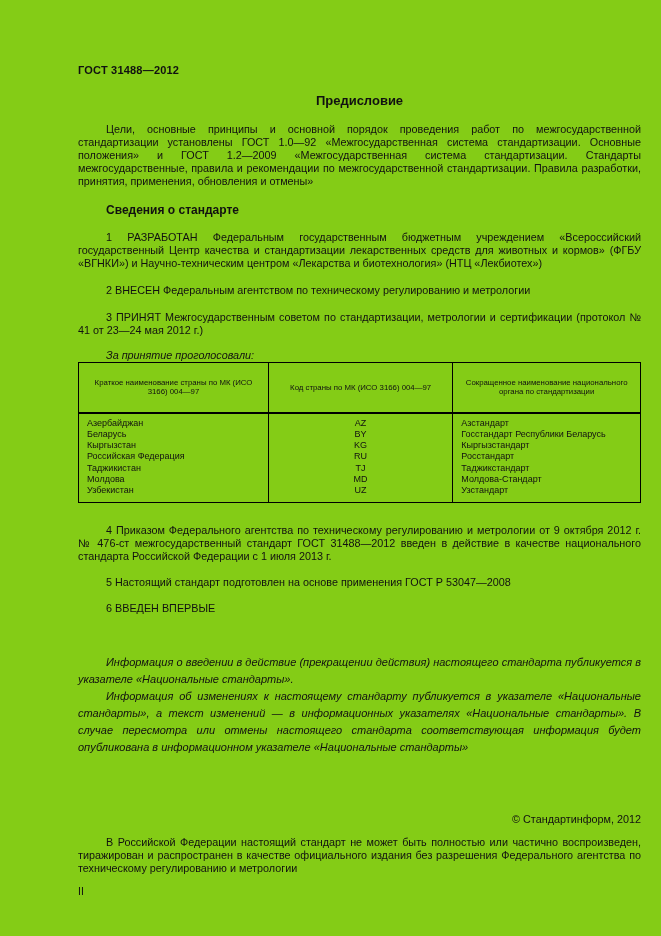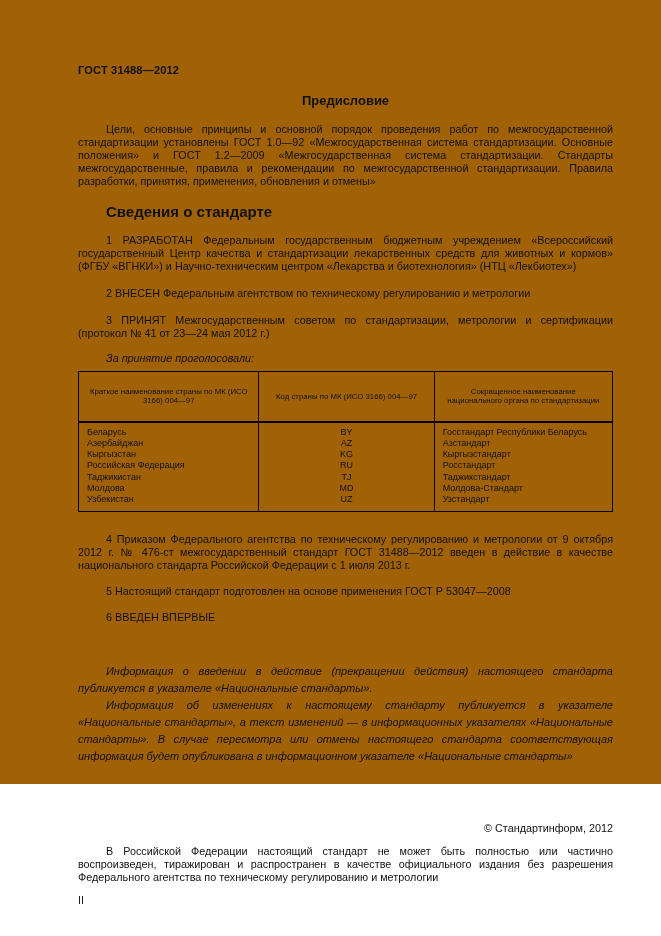--- a/index.html
+++ b/index.html
@@ -7,23 +7,23 @@
   body {
     width: 661px;
     height: 936px;
     overflow: hidden;
     font-family: "Liberation Sans", "DejaVu Sans", sans-serif;
     color: #111111;
   }
   .page {
     position: relative;
     width: 661px;
-    height: 784px;
-    background: #a16207;
-    padding: 64px 48px 0 78px;
+    height: 936px;
+    background: #84cc16;
+    padding: 64px 20px 0 78px;
   }
   .doc-number {
     font-size: 11px;
     font-weight: bold;
     letter-spacing: 0.2px;
   }
   .title {
     margin-top: 17px;
     text-align: center;
     font-size: 13px;
@@ -31,28 +31,28 @@
   }
   .body {
     font-size: 10.8px;
     line-height: 13px;
     text-align: justify;
   }
   .indent { text-indent: 28px; }
   .intro { margin-top: 15px; }
   .section-heading {
     margin-top: 15px;
-    font-size: 15px;
+    font-size: 12px;
     font-weight: bold;
     text-indent: 28px;
   }
   .info-item { margin-top: 14px; }
   .vote-line { margin-top: 12px; text-align: left; font-style: italic; }
   table.vote-table {
-    margin-top: 6px;
+    margin-top: 0;
     width: 100%;
     border-collapse: collapse;
     table-layout: fixed;
   }
   table.vote-table col.c1 { width: 33.8%; }
   table.vote-table col.c2 { width: 32.8%; }
   table.vote-table col.c3 { width: 33.4%; }
   table.vote-table th {
     border: 1px solid #000;
     border-bottom: 2px solid #000;
@@ -125,28 +125,28 @@
     </colgroup>
     <thead>
       <tr>
         <th>Краткое наименование страны по МК (ИСО 3166) 004—97</th>
         <th>Код страны по МК (ИСО 3166) 004—97</th>
         <th>Сокращенное наименование национального органа по стандартизации</th>
       </tr>
     </thead>
     <tbody>
       <tr>
+        <td>Азербайджан</td>
+        <td class="center">AZ</td>
+        <td>Азстандарт</td>
+      </tr>
+      <tr>
         <td>Беларусь</td>
         <td class="center">BY</td>
         <td>Госстандарт Республики Беларусь</td>
-      </tr>
-      <tr>
-        <td>Азербайджан</td>
-        <td class="center">AZ</td>
-        <td>Азстандарт</td>
       </tr>
       <tr>
         <td>Кыргызстан</td>
         <td class="center">KG</td>
         <td>Кыргызстандарт</td>
       </tr>
       <tr>
         <td>Российская Федерация</td>
         <td class="center">RU</td>
         <td>Росстандарт</td>

